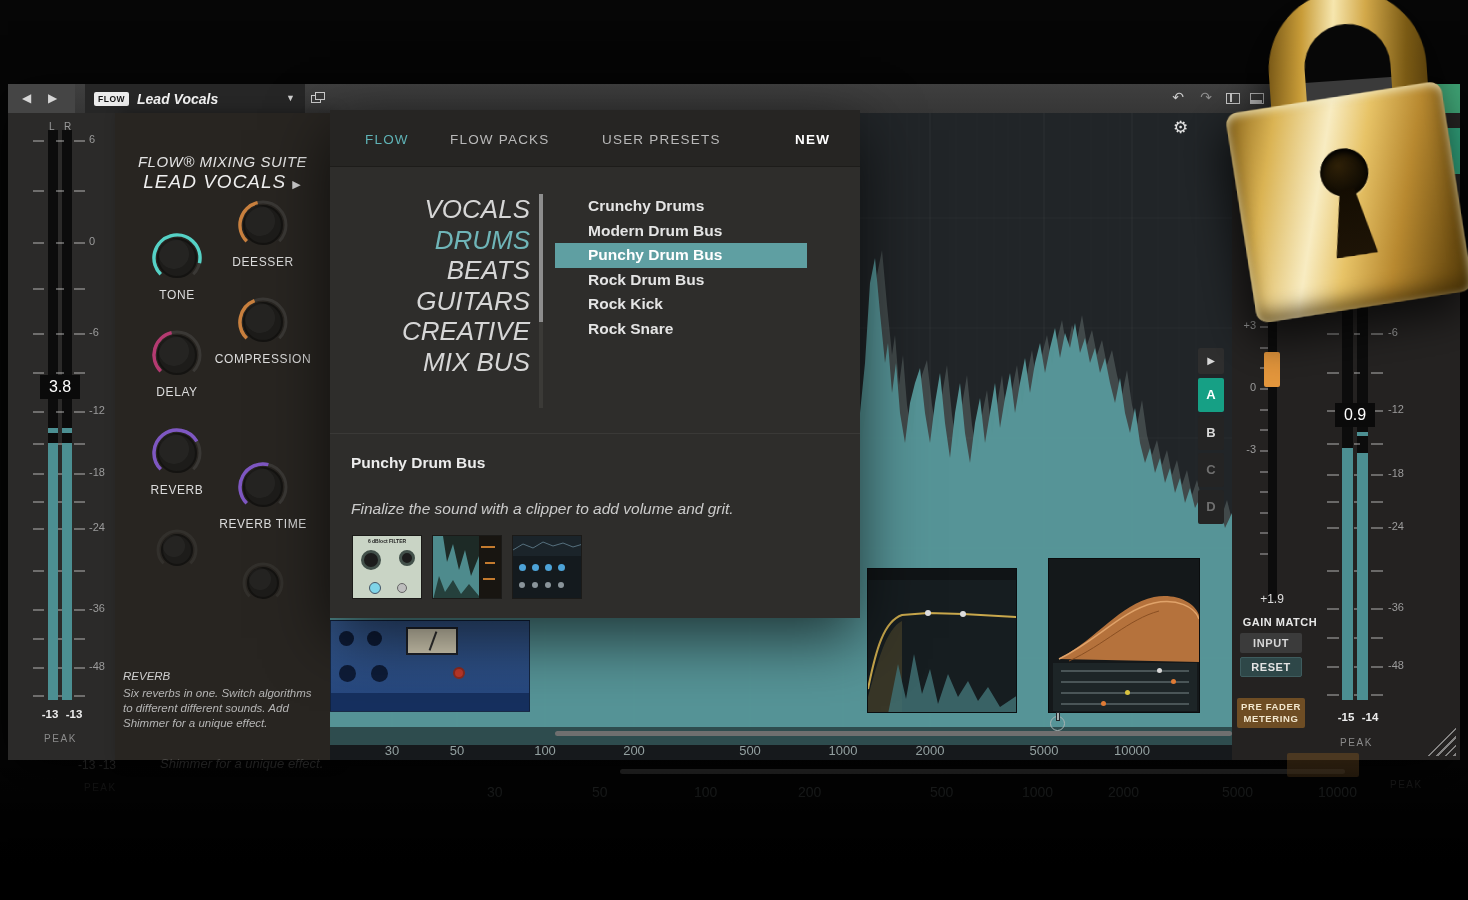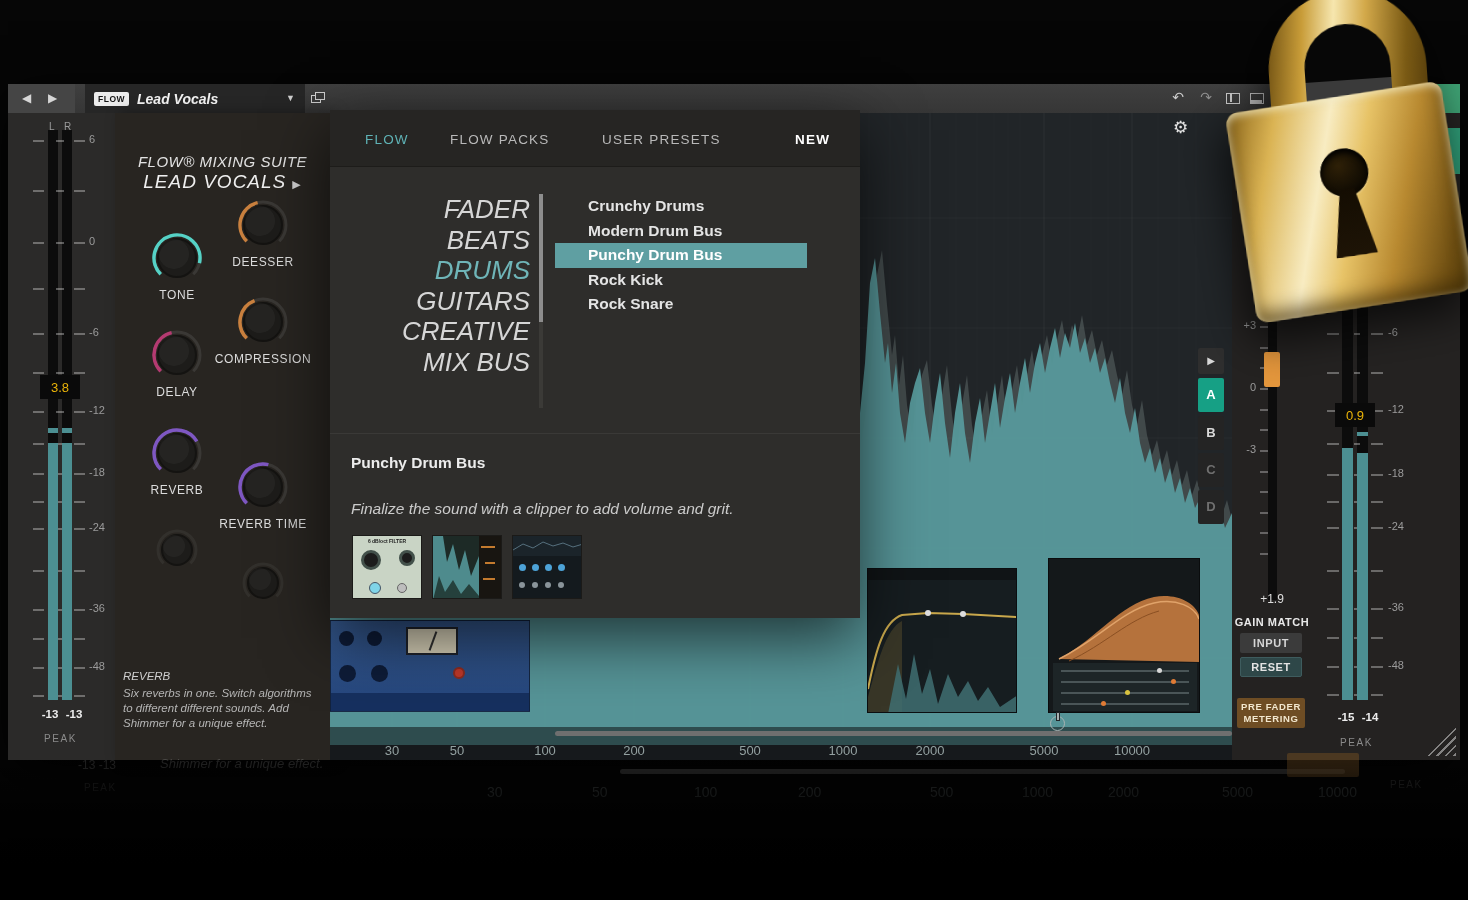--- a/index.html
+++ b/index.html
@@ -30,21 +30,21 @@
   .logo-btn { position:absolute; right:0; top:0; width:140px; height:29px; background:var(--logo-green,#3ea173); color:#fff; display:flex; align-items:center; justify-content:center; gap:5px; font-size:15px; }
   .logo-smile { font-size:13px; margin-top:-4px; }
 
   
   .lmeter { position:absolute; left:0; top:29px; width:107px; height:647px; background:#2b2a29; }
   .mtrack { position:absolute; background:#0c0c0c; }
   .mfill { position:absolute; background:var(--meter-fill,#4c8f92); }
   .mdash { position:absolute; height:2px; background:rgba(255,255,255,.32); }
   .mlabel { position:absolute; font-size:11px; color:#9b9b9b; }
   .lr { position:absolute; top:8px; font-size:10px; color:#9b9b9b; letter-spacing:1px; }
-  .valbox { position:absolute; background:#0a0a0a; color:#eab308; font-size:13px; display:flex; align-items:center; justify-content:center; z-index:3; }
+  .valbox { position:absolute; background:#0a0a0a; color:#ffffff; font-size:16px; display:flex; align-items:center; justify-content:center; z-index:3; }
   .peaknum { position:absolute; width:26px; text-align:center; font-size:11.5px; font-weight:700; color:#ededed; }
   .peaklbl { position:absolute; font-size:10px; letter-spacing:1.6px; color:#8b8b8b; }
 
   
   .module { position:absolute; left:107px; top:29px; width:215px; height:647px; background:#282521; box-shadow:6px 0 14px rgba(0,0,0,.35); }
   .mhead1 { position:absolute; top:40px; width:100%; text-align:center; font-style:italic; font-size:15px; color:#e2e2e2; letter-spacing:.5px; }
   .mhead2 { position:absolute; top:58px; width:100%; text-align:center; font-style:italic; font-size:19px; color:#efefef; letter-spacing:1px; }
   .mhead2 .tri { font-size:11px; font-style:normal; margin-left:6px; color:#d0d0d0; }
   .knob { position:absolute; }
   .knob-label { position:absolute; text-align:center; font-size:12px; letter-spacing:.6px; color:#dcdcdc; width:140px; }
@@ -87,21 +87,21 @@
   .partial { position:absolute; font-size:10px; color:#9a9a9a; }
   .greenrect { position:absolute; left:196px; top:15px; width:32px; height:46px; background:#2f9e78; }
   .gdash { position:absolute; height:2px; background:rgba(255,255,255,.3); }
   .glabel { position:absolute; width:24px; text-align:right; font-size:11px; color:#9b9b9b; }
   .handle { position:absolute; left:32px; width:16px; height:35px; background:var(--handle-orange,#e5973c); border-radius:2px; z-index:3; }
   .btn { position:absolute; display:flex; align-items:center; justify-content:center; font-size:11px; font-weight:700; letter-spacing:.6px; color:#d6d6d6; border-radius:2px; }
   .btn.input { left:8px; top:520px; width:62px; height:20px; background:#3b3b3b; }
   .btn.reset { left:8px; top:544px; width:62px; height:20px; background:#2e4748; border:1px solid #3e5c5e; color:#e3e3e3; }
   .btn.prefader { left:5px; top:585px; width:68px; height:30px; background:var(--prefader-brown,#6e4d24); color:#f2e7ce; font-size:9.5px; line-height:1.3; text-align:center; flex-direction:column; }
   .gainval { position:absolute; left:18px; top:479px; width:44px; text-align:center; font-size:12px; color:#dedede; }
-  .gainmatch { position:absolute; left:0px; top:503px; width:80px; text-align:center; font-size:11px; font-weight:700; letter-spacing:.5px; color:#e8e8e8; }
+  .gainmatch { position:absolute; left:8px; top:503px; width:80px; text-align:center; font-size:11px; font-weight:700; letter-spacing:.5px; color:#e8e8e8; }
   .grip { position:absolute; right:4px; bottom:4px; width:30px; height:30px; background:repeating-linear-gradient(135deg, transparent 0 4px, rgba(255,255,255,.55) 4px 6px); clip-path:polygon(100% 0, 100% 100%, 0 100%); opacity:.8; }
 
   
   .reflection { position:absolute; left:0; top:760px; width:1468px; height:140px; z-index:2; }
   .r-item { position:absolute; color:#9a9a9a; }
   .r-fade { position:absolute; inset:0; background:linear-gradient(180deg, rgba(0,0,0,.30) 0%, rgba(0,0,0,.82) 40%, #000 75%); }
 
   
   .lock { position:absolute; left:1234px; top:-16px; width:234px; height:380px; z-index:60; transform:rotate(-4deg); filter:drop-shadow(-6px 18px 22px rgba(0,0,0,.7)); pointer-events:none; }
   .shackle { position:absolute; left:42px; top:6px; width:158px; height:206px; border-radius:79px 79px 8px 8px; background:linear-gradient(95deg,#6a4c10,#c89c38 22%,#f6e6ae 40%,#d3a94a 58%,#7a5a14 82%,#4e370a); }
@@ -518,33 +518,34 @@
     <div class="overlay">
       <div class="ov-head">
         <div id="ovtabs">
             <div class="ov-tab active" style="left: 35px; position: absolute;">FLOW</div>
             <div class="ov-tab" style="left: 120px; position: absolute; text-align: center;">FLOW PACKS</div>
             <div class="ov-tab" style="left: 272px; position: absolute;">USER PRESETS</div>
           </div>
         <span class="ov-new">NEW</span>
       </div>
       <div class="cats" id="cats">
-          <div class="cat-item">FADER</div>
+          <div class="cat-item">VOCALS</div>
+          <div class="cat-item sel">DRUMS</div>
           <div class="cat-item">BEATS</div>
-          <div class="cat-item sel">DRUMS</div>
           <div class="cat-item">GUITARS</div>
           <div class="cat-item">CREATIVE</div>
           <div class="cat-item">MIX BUS</div>
         </div>
       <div class="cat-scroll"></div>
       <div class="cat-thumb"></div>
       <div class="plist" id="plist">
           <div class="p-item">Crunchy Drums</div>
           <div class="p-item">Modern Drum Bus</div>
           <div class="p-item sel">Punchy Drum Bus</div>
+          <div class="p-item">Rock Drum Bus</div>
           <div class="p-item">Rock Kick</div>
           <div class="p-item">Rock Snare</div>
         </div>
       <div class="ov-div"></div>
       <div class="d-title">Punchy Drum Bus</div>
       <div class="d-line" style="top:390px">Finalize the sound with a clipper to add volume and grit.</div>
 
       <div class="thumb" style="left:22px;background:#c9d4c5">
         <div style="position:absolute;left:0;top:2px;width:100%;text-align:center;font-size:5px;font-weight:700;color:#222">6 dB/oct FILTER</div>
         <div style="position:absolute;left:8px;top:14px;width:20px;height:20px;border-radius:50%;background:#1c1c1c;border:3px solid #42504a"></div>

